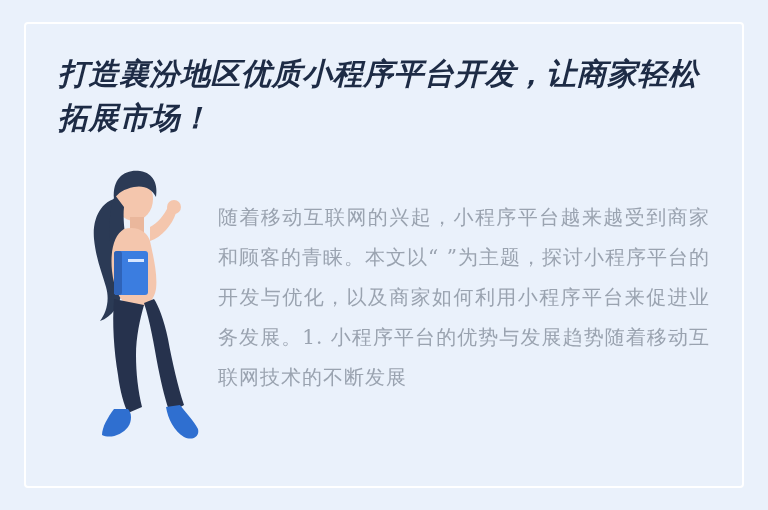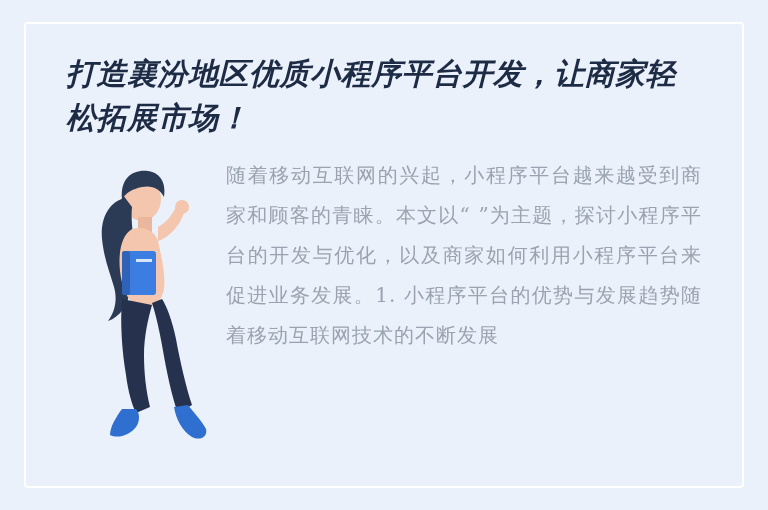--- a/index.html
+++ b/index.html
@@ -12,21 +12,21 @@
     overflow: hidden;
     font-family: "Liberation Sans", sans-serif;
     background: #eaf1fb;
   }
   .card {
     position: relative;
     box-sizing: border-box;
     width: 768px;
     height: 510px;
     background: #eaf1fb;
-    padding: 22px 32px;
+    padding: 22px 24px;
   }
   .inner-frame {
     position: absolute;
     left: 24px;
     top: 22px;
     right: 24px;
     bottom: 22px;
     border: 2px solid #ffffff;
     border-radius: 4px;
     box-sizing: border-box;
@@ -63,20 +63,21 @@
   .article {
     flex: 1 1 auto;
     font-family: "DejaVu Serif", serif;
     font-size: 20px;
     line-height: 2.0;
     color: #9aa3b0;
     letter-spacing: 1px;
     text-align: justify;
     overflow: hidden;
     max-height: 300px;
+    margin-top: 42px;
   }
 </style>
 </head>
 <body>
 
 <div class="card">
   <div class="inner-frame"></div>
 
   <div class="content">
 

